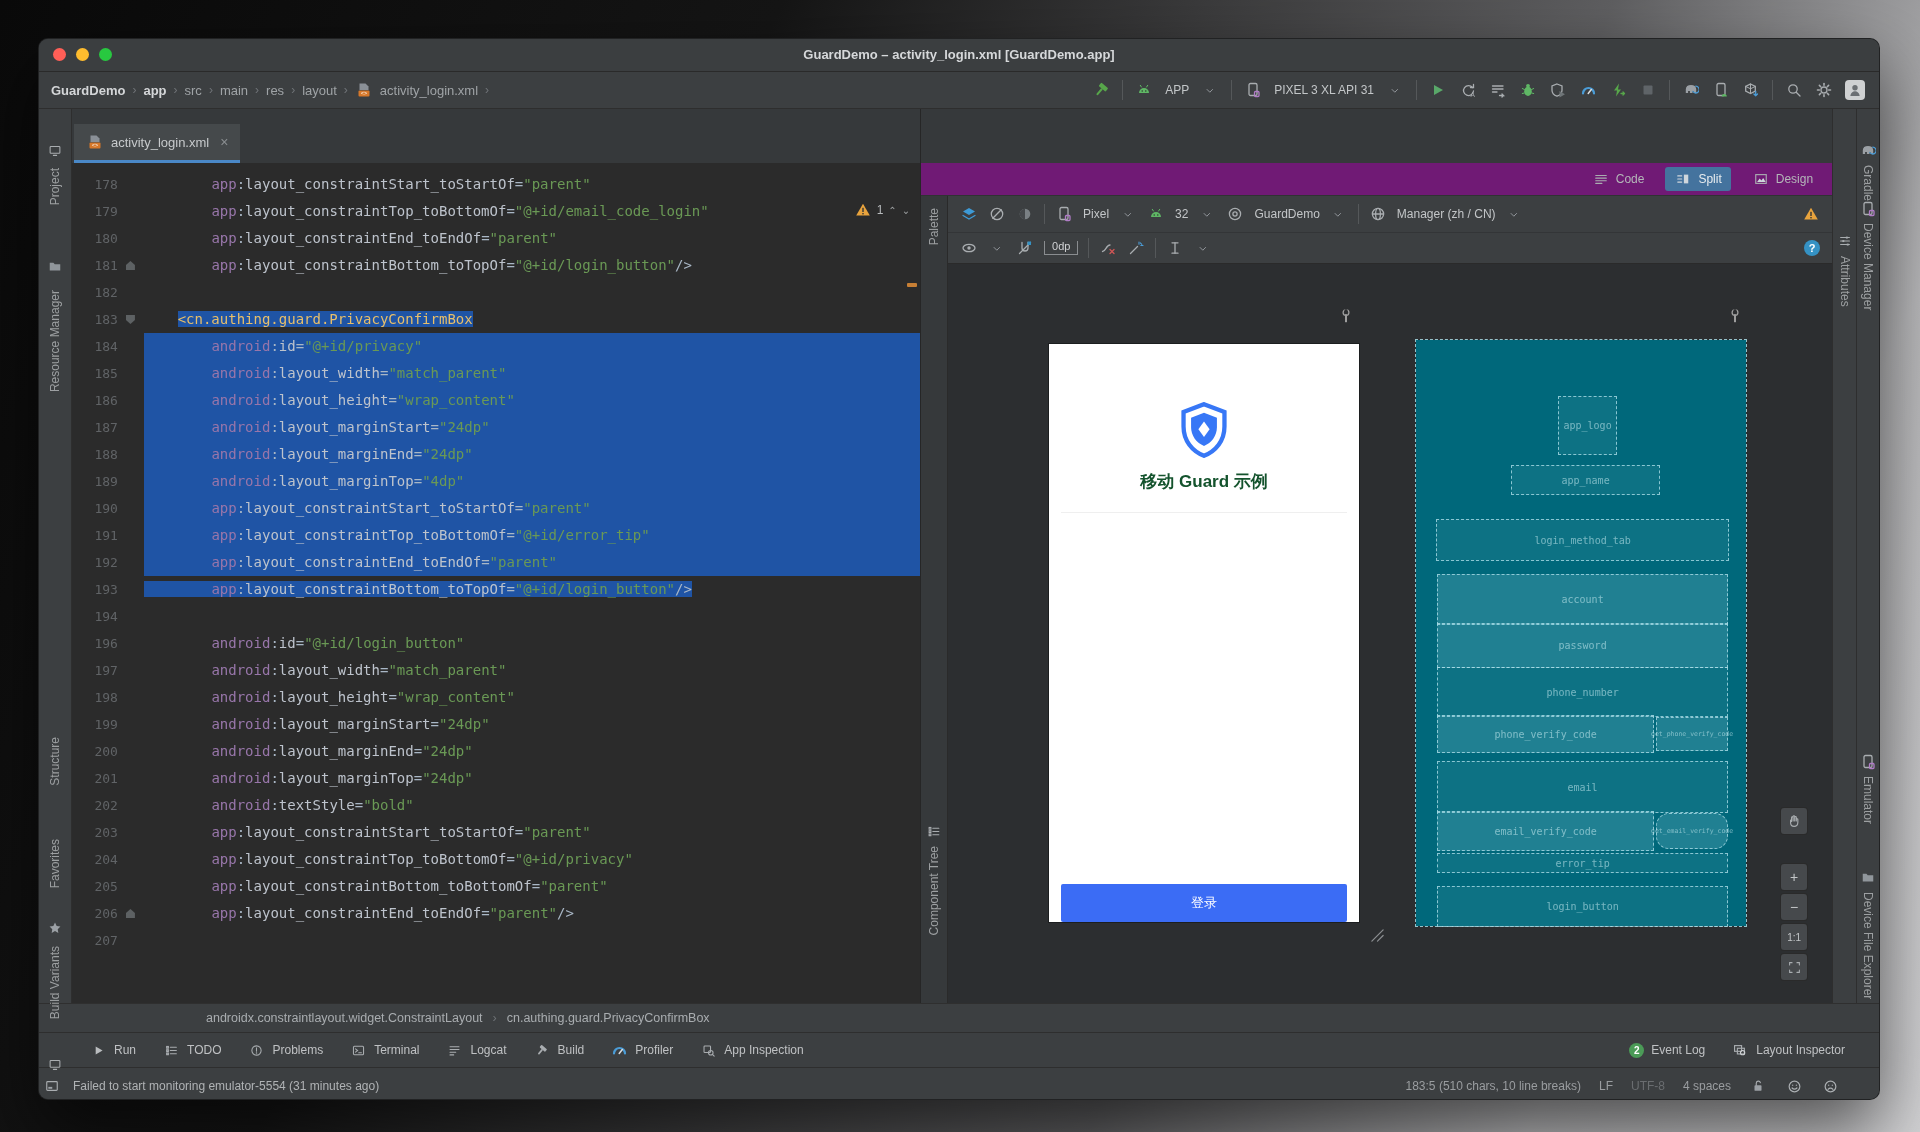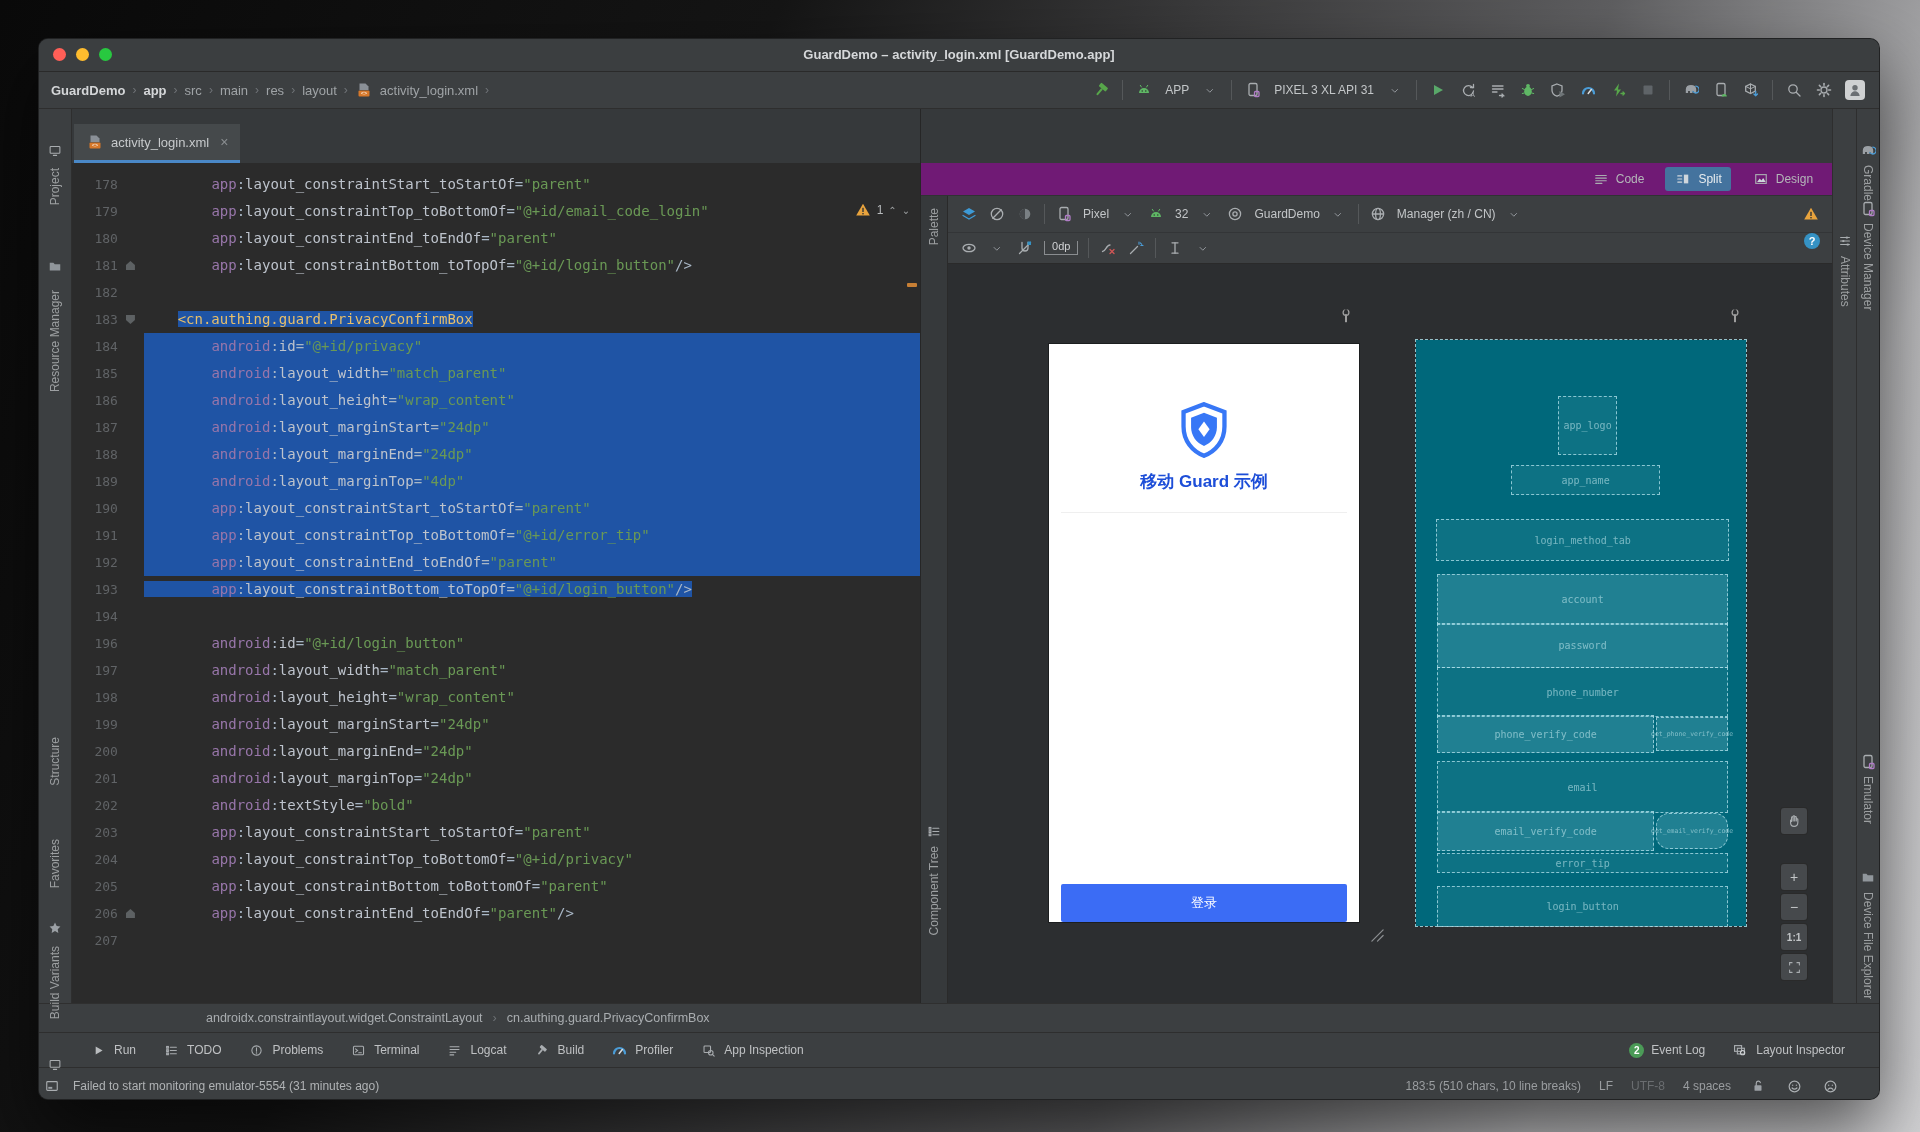--- a/index.html
+++ b/index.html
@@ -57,47 +57,47 @@
   
   .design-col{width:913px;display:flex;flex-direction:column;background:#2c2e30;border-left:1px solid #262626;}
   .dc-tabband{height:54px;background:#36393b;}
   .modebar{height:32px;background:#701a75;border-bottom:1px solid #303234;display:flex;align-items:center;justify-content:flex-end;gap:12px;padding-right:10px;}
   .mode{display:flex;align-items:center;gap:6px;padding:3px 9px;border-radius:3px;font-size:12px;color:#b4b7b9;}
   .mode.active{background:#44739e;color:#e8ecef;}
   .design-body{flex:1;display:flex;}
   .palette-strip{width:26px;background:#36393b;border-right:1px solid #2a2a2a;position:relative;}
   .design-right{flex:1;display:flex;flex-direction:column;}
   .dtoolbar1{height:36px;background:#3c3f41;border-bottom:1px solid #333537;display:flex;align-items:center;justify-content:space-between;padding:0 12px;}
-  .dtoolbar2{height:30px;background:#3c3f41;border-bottom:1px solid #2a2a2a;display:flex;justify-content:space-between;padding:0 12px;}
+  .dtoolbar2{height:30px;background:#3c3f41;border-bottom:1px solid #2a2a2a;display:flex;align-items:center;justify-content:space-between;padding:0 12px;}
   .dgroup{display:flex;align-items:center;gap:10px;}
   .margin-ctl{font-size:11px;color:#d0d2d4;border-left:1px solid #8a8d90;border-right:1px solid #8a8d90;border-bottom:1px solid #8a8d90;padding:0 7px;height:13px;line-height:11px;}
   .helpdot{width:16px;height:16px;border-radius:50%;background:#3592c4;color:#fff;font-size:11px;font-weight:bold;display:flex;align-items:center;justify-content:center;}
   .surface{flex:1;position:relative;background:#2c2e30;}
   
   .phone-white{position:absolute;left:101px;top:80px;width:310px;height:578px;background:#ffffff;box-shadow:0 0 0 1px rgba(0,0,0,.35);}
   .shield{position:absolute;left:50%;top:58px;transform:translateX(-50%);}
-  .ptitle{position:absolute;left:0;right:0;top:126px;text-align:center;font-size:17px;font-weight:bold;color:#1d4ed8;}
+  .ptitle{position:absolute;left:0;right:0;top:126px;text-align:center;font-size:17px;font-weight:bold;color:#14532d;}
   .pdivider{position:absolute;left:12px;right:12px;top:168px;height:1px;background:#efefef;}
   .loginbtn{position:absolute;left:12px;right:12px;bottom:0;height:38px;background:#3b6cf5;border-radius:2px;
     color:#fff;font-size:13px;display:flex;align-items:center;justify-content:center;}
   
   .blueprint{position:absolute;left:468px;top:76px;width:330px;height:586px;background:#00687b;
     outline:1px dashed rgba(170,220,230,.85);}
   .bbox{position:absolute;border:1px dashed rgba(170,220,230,.8);display:flex;align-items:center;justify-content:center;
     color:rgba(205,238,244,.55);font-size:10px;font-family:"DejaVu Sans Mono",monospace;}
   .bbox.o{background:rgba(125,205,220,.10);}
   .bbox.i{background:rgba(145,215,228,.22);}
   .bbox.g{background:rgba(145,215,228,.22);font-size:6.5px;}
   .wrench{position:absolute;}
   .resize-grip{position:absolute;left:422px;top:664px;}
   
   .zoombar{position:absolute;left:833px;top:544px;width:26px;}
   .zbtn{width:26px;height:26px;border-radius:3px;background:#46494c;color:#c3c6c8;display:flex;align-items:center;justify-content:center;
     font-size:14px;margin-bottom:4px;box-shadow:0 0 0 1px #2a2a2a;}
-  .zbtn.one{font-size:10px;font-weight:bold;}
+  .zbtn.one{font-size:10px;font-weight:normal;}
   .zgap{height:26px;}
   
   .xmlcrumb{height:28px;background:#3c3f41;border-top:1px solid #2f2f2f;display:flex;align-items:center;gap:10px;
     padding-left:167px;font-size:12.5px;color:#a9adb0;}
   .xmlcrumb .sep{color:#6f7377;}
   
   .bottombar{height:34px;background:#3c3f41;border-top:1px solid #2e2e2e;display:flex;align-items:center;justify-content:space-between;}
   .btools{display:flex;align-items:center;gap:26px;padding-left:50px;}
   .btool{display:flex;align-items:center;gap:7px;font-size:12px;color:#bfc1c3;}
   .bright{display:flex;align-items:center;gap:26px;padding-right:34px;}

